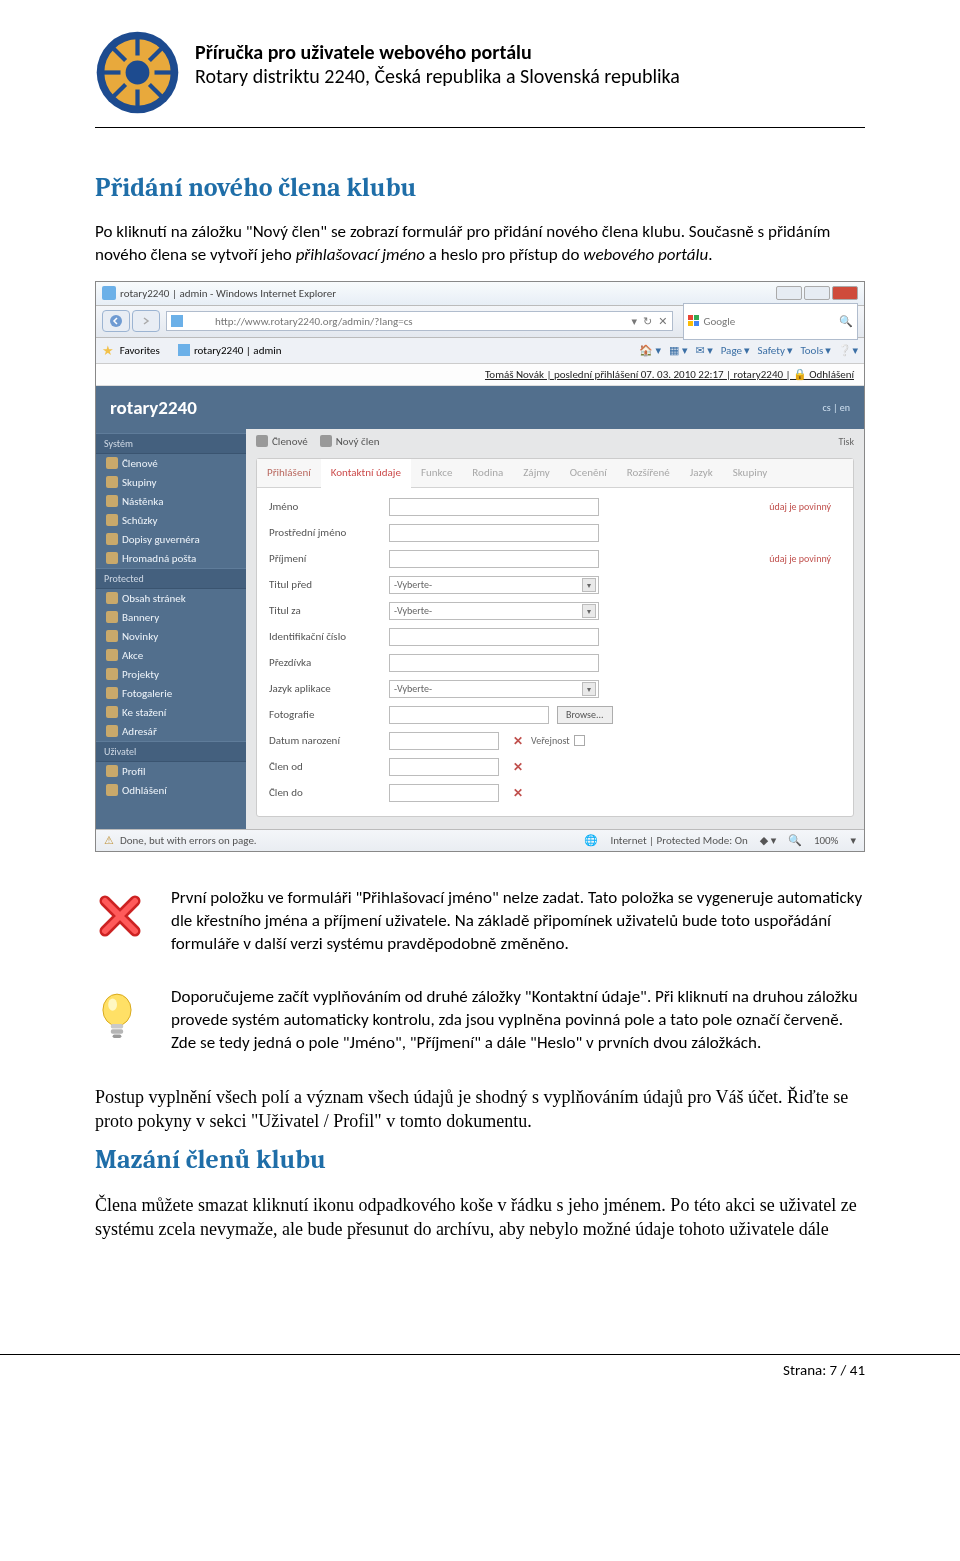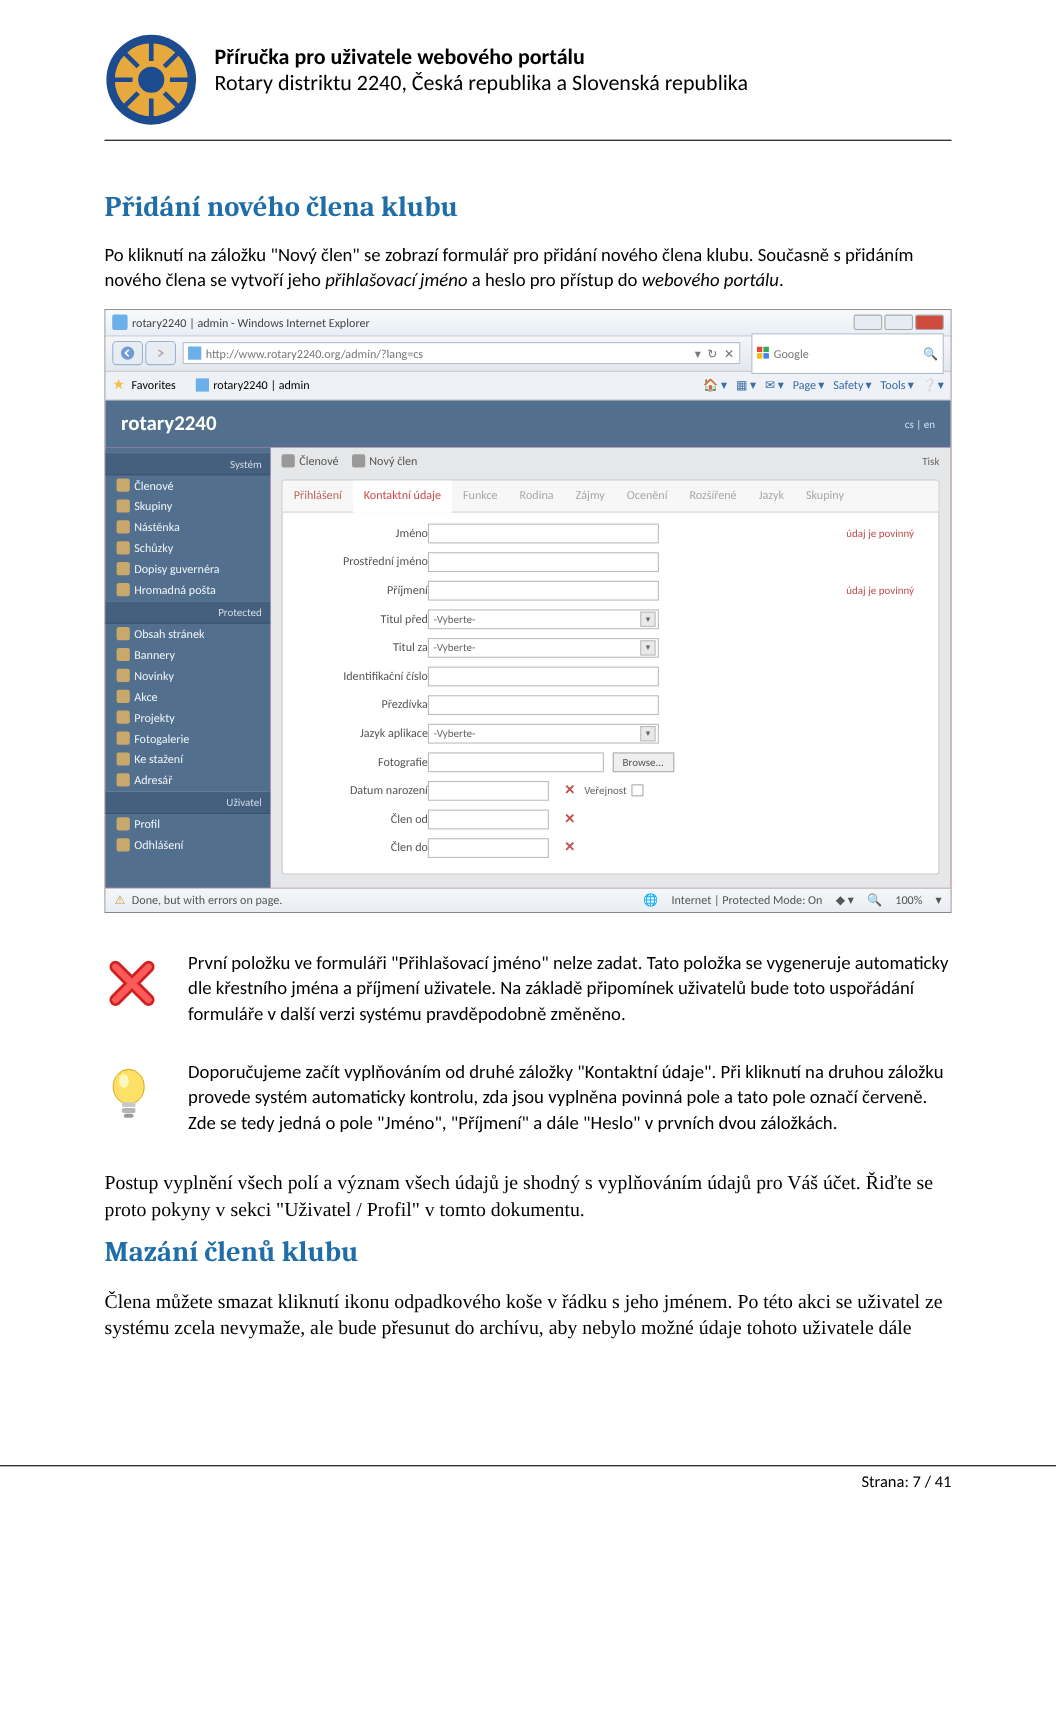--- a/index.html
+++ b/index.html
@@ -15,30 +15,30 @@
   .paragraph { margin-bottom: 14px; line-height: 1.35; }
   .italic { font-style: italic; }
   .screenshot { width: 100%; border: 1px solid #888; margin-bottom: 35px; }
   .ss-titlebar { background: linear-gradient(#f8fbfc,#e7eef6); height: 24px; display:flex; align-items:center; padding:0 6px; font-size:11px; color:#444; border-bottom:1px solid #bbb; }
   .ss-titlebar .ie-icon { width:14px; height:14px; background:#6bb0e8; border-radius:2px; margin-right:4px; }
   .ss-winbtns { margin-left:auto; display:flex; gap:2px; }
   .ss-winbtn { width:26px; height:14px; background:#e6ecf3; border:1px solid #aaa; border-radius:2px; }
   .ss-winbtn.close { background:#cf4b3b; }
   .ss-toolbar { background: linear-gradient(#f4f6f9,#e3e8ef); height: 32px; display:flex; align-items:center; padding:0 6px; font-size:11px; border-bottom:1px solid #bbb; }
   .nav-btn { width:28px; height:22px; background:#e8edf4; border:1px solid #9cb4d2; border-radius:4px; display:flex; align-items:center; justify-content:center; margin-right:2px; }
-  .addr { flex:3; height:20px; background:#fff; border:1px solid #b0bccd; margin:0 4px; display:flex; align-items:center; padding:0 4px; color:#777; }
+  .addr { flex:3; height:20px; background:#fff; border:1px solid #b0bccd; margin:0 4px; display:flex; align-items:center; padding:0 4px; color:#777;gap:28px; }
   .addr-icons { margin-left:auto; display:flex; gap:6px; }
   .search-box { flex:1; height:37px; background:#fff; border:1px solid #b0bccd; margin-left:6px; display:flex; align-items:center; padding:0 4px; color:#777; }
   .google-icon { width:12px; height:12px; margin-right:4px; }
   .favbar { background:#eef1f6; height:26px; display:flex; align-items:center; font-size:11px; padding:0 6px; border-bottom:1px solid #ccc; }
   .star { color:#f2c14a; margin-right:6px; font-size:13px; }
   .right-tools { margin-left:auto; color:#3b6fa5; display:flex; gap:8px; align-items:center; }
   .right-tools span { display:flex; align-items:center; gap:2px; }
   .top-status { text-align:right; font-size:11px; padding:4px 10px; color:#222; text-decoration:underline; background:#fdfdfd; border-bottom:1px solid #ddd; }
-  .app-body { display:flex; background:#ec4899;text-align:right; }
+  .app-body { display:flex; background:#3b82f6; }
   .app-top { background:#526f8d; color:#fff; padding:10px 14px; display:flex; align-items:center; }
   .app-top-name { font-weight:bold; font-size:19px; }
   .app-top-lang { margin-left:auto; font-size:10px; color:#cfe0f0; }
   .sidebar { width:150px; background:#526f8d; font-size:11px; padding:4px 0 10px 0; }
   .sidebar-section { color:#cfd9e5; padding:3px 8px; font-size:10px; background:#44607e; border-top:1px solid #5f7c9a; border-bottom:1px solid #3a5470; }
   .sidebar-item { padding:3px 8px 3px 10px; color:#eef4fa; display:flex; align-items:center; gap:4px; }
   .sidebar-item .sic { width:12px; height:12px; display:inline-block; background:#c9a96b; border-radius:2px; }
   .main { flex:1; background:#e6e7e8; }
   .crumb-row { display:flex; padding:6px 10px 10px 10px; align-items:center; }
   .crumb { display:flex; align-items:center; gap:4px; font-size:11px; color:#555; margin-right:12px; }
@@ -162,20 +162,23 @@
         <span>🏠 ▾</span>
         <span>▦ ▾</span>
         <span>✉ ▾</span>
         <span><span>Page</span> ▾</span>
         <span><span>Safety</span> ▾</span>
         <span><span>Tools</span> ▾</span>
         <span>❔▾</span>
       </div>
     </div>
 
+    <div class="top-status">
+      <span>Tomáš Novák | poslední přihlášení 07. 03. 2010 22:17 | rotary2240 | 🔒 Odhlášení</span>
+    </div>
 
     <div class="app-top">
       <span class="app-top-name">rotary2240</span>
       <span class="app-top-lang">cs | en</span>
     </div>
 
     <div class="app-body">
       <div class="sidebar">
         <div class="sidebar-section">Systém</div>
         <div class="sidebar-item">

